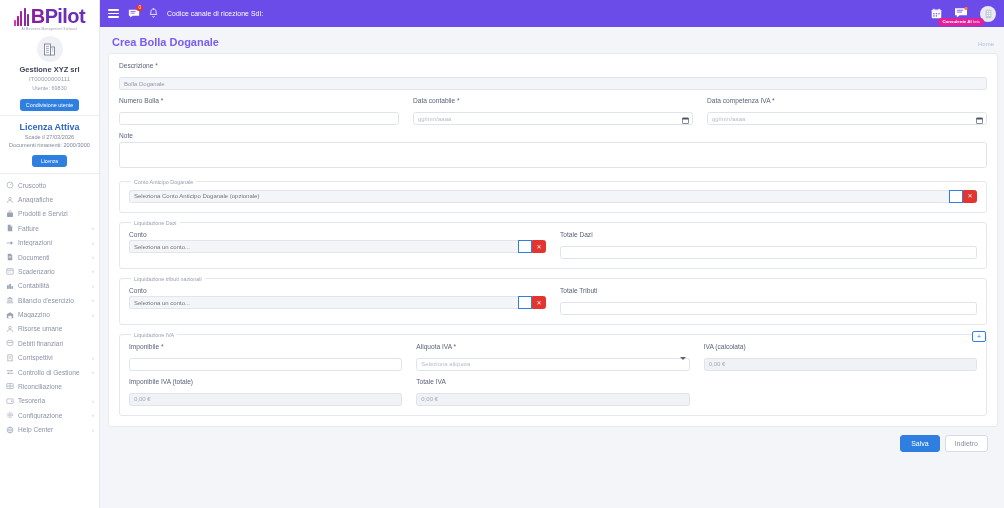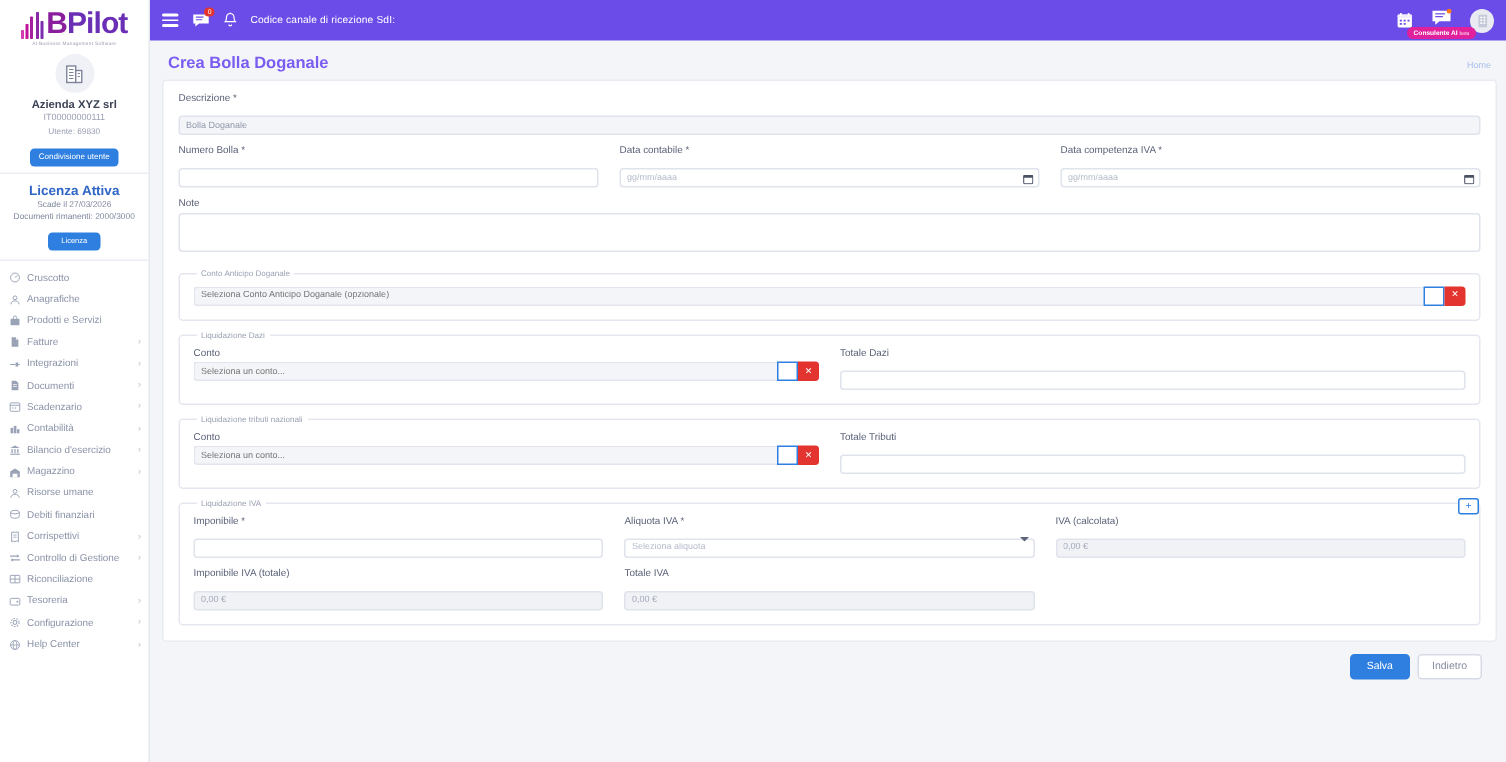--- a/index.html
+++ b/index.html
@@ -226,21 +226,21 @@
           <rect x="1.5" y="2" width="6" height="11" stroke="#7b8196" stroke-width="0.9" fill="#fff"></rect>
           <rect x="7.5" y="5" width="4" height="8" stroke="#7b8196" stroke-width="0.9" fill="#fff"></rect>
           <line x1="3" y1="4.3" x2="6" y2="4.3" stroke="#7b8196" stroke-width="0.7"></line>
           <line x1="3" y1="6.3" x2="6" y2="6.3" stroke="#7b8196" stroke-width="0.7"></line>
           <line x1="3" y1="8.3" x2="6" y2="8.3" stroke="#7b8196" stroke-width="0.7"></line>
           <line x1="3" y1="10.3" x2="6" y2="10.3" stroke="#7b8196" stroke-width="0.7"></line>
           <line x1="8.8" y1="7" x2="10.3" y2="7" stroke="#7b8196" stroke-width="0.7"></line>
           <line x1="8.8" y1="9" x2="10.3" y2="9" stroke="#7b8196" stroke-width="0.7"></line>
         </svg>
       </div>
-      <div class="company-name">Azienda XYZ srl</div>
+      <div class="company-name">Gestione XYZ srl</div>
       <div class="company-vat">IT00000000111</div>
       <div class="company-user">Utente: 69830</div>
       <button class="share-btn">Condivisione utente</button>
     </div>
 
     <div class="license-box">
       <div class="license-title">Licenza Attiva</div>
       <div class="license-line">Scade il 27/03/2026</div>
       <div class="license-line">Documenti rimanenti: 2000/3000</div>
       <button class="license-btn">Licenza</button>

